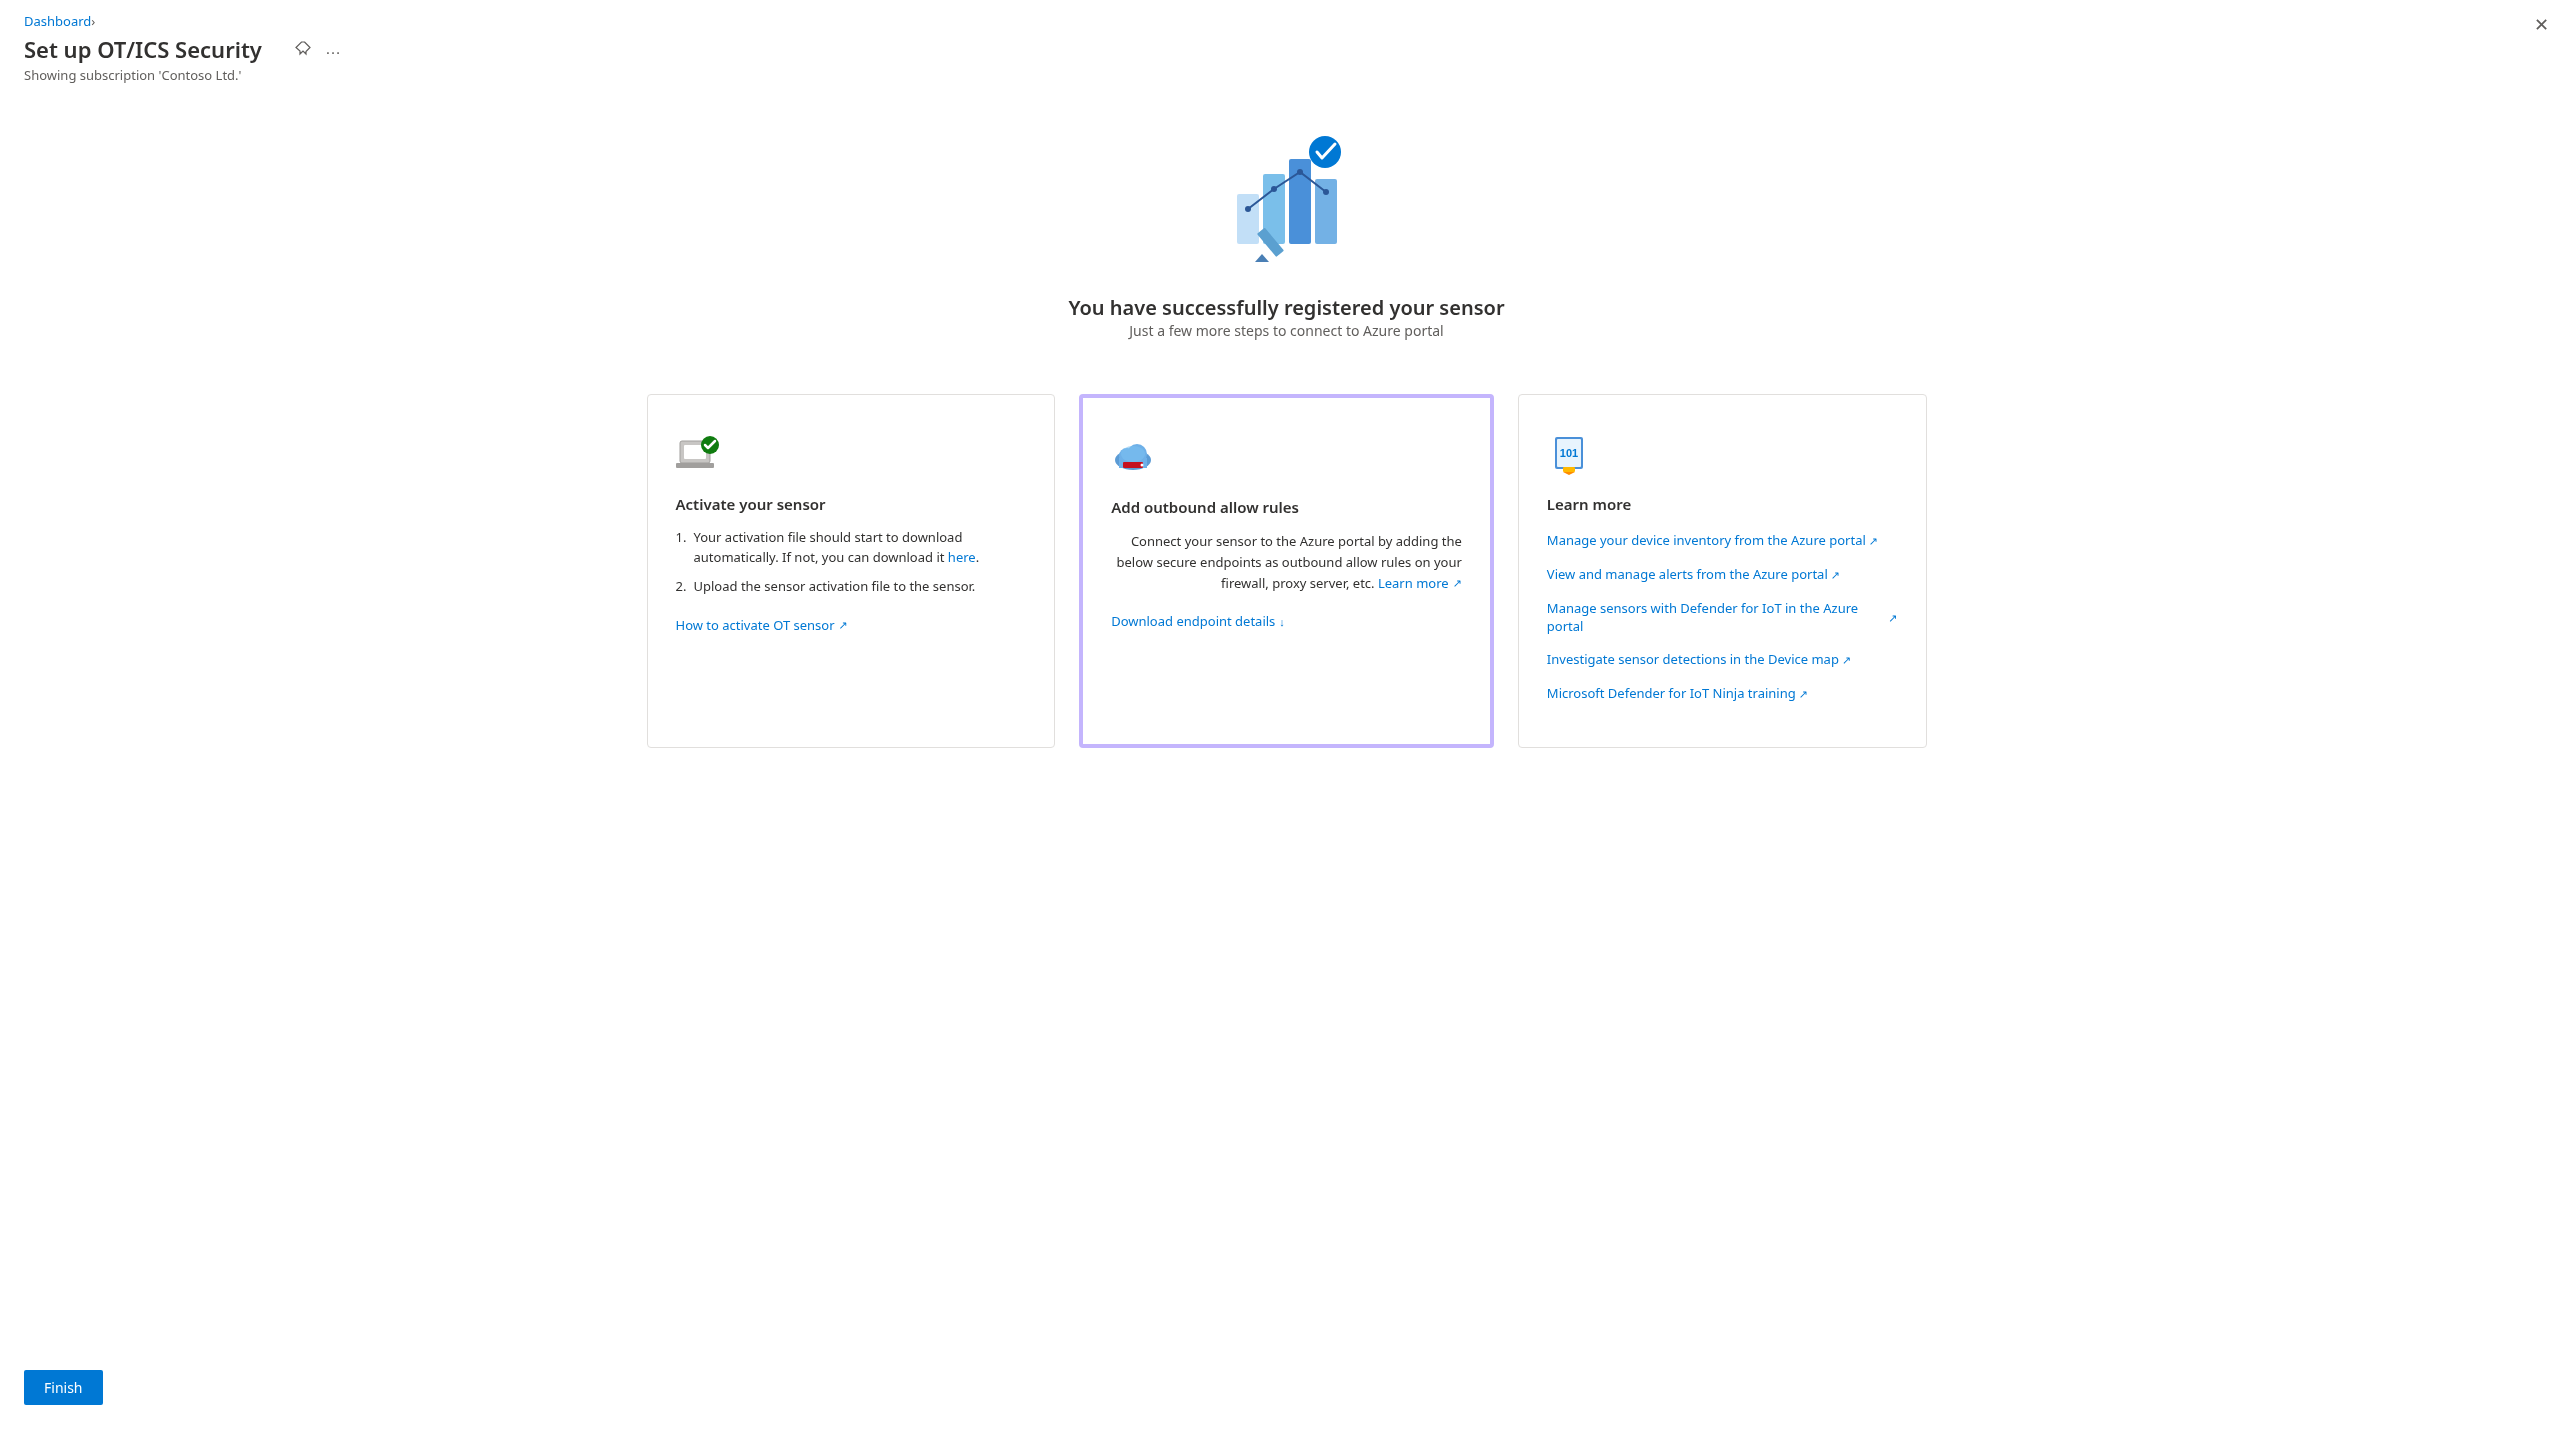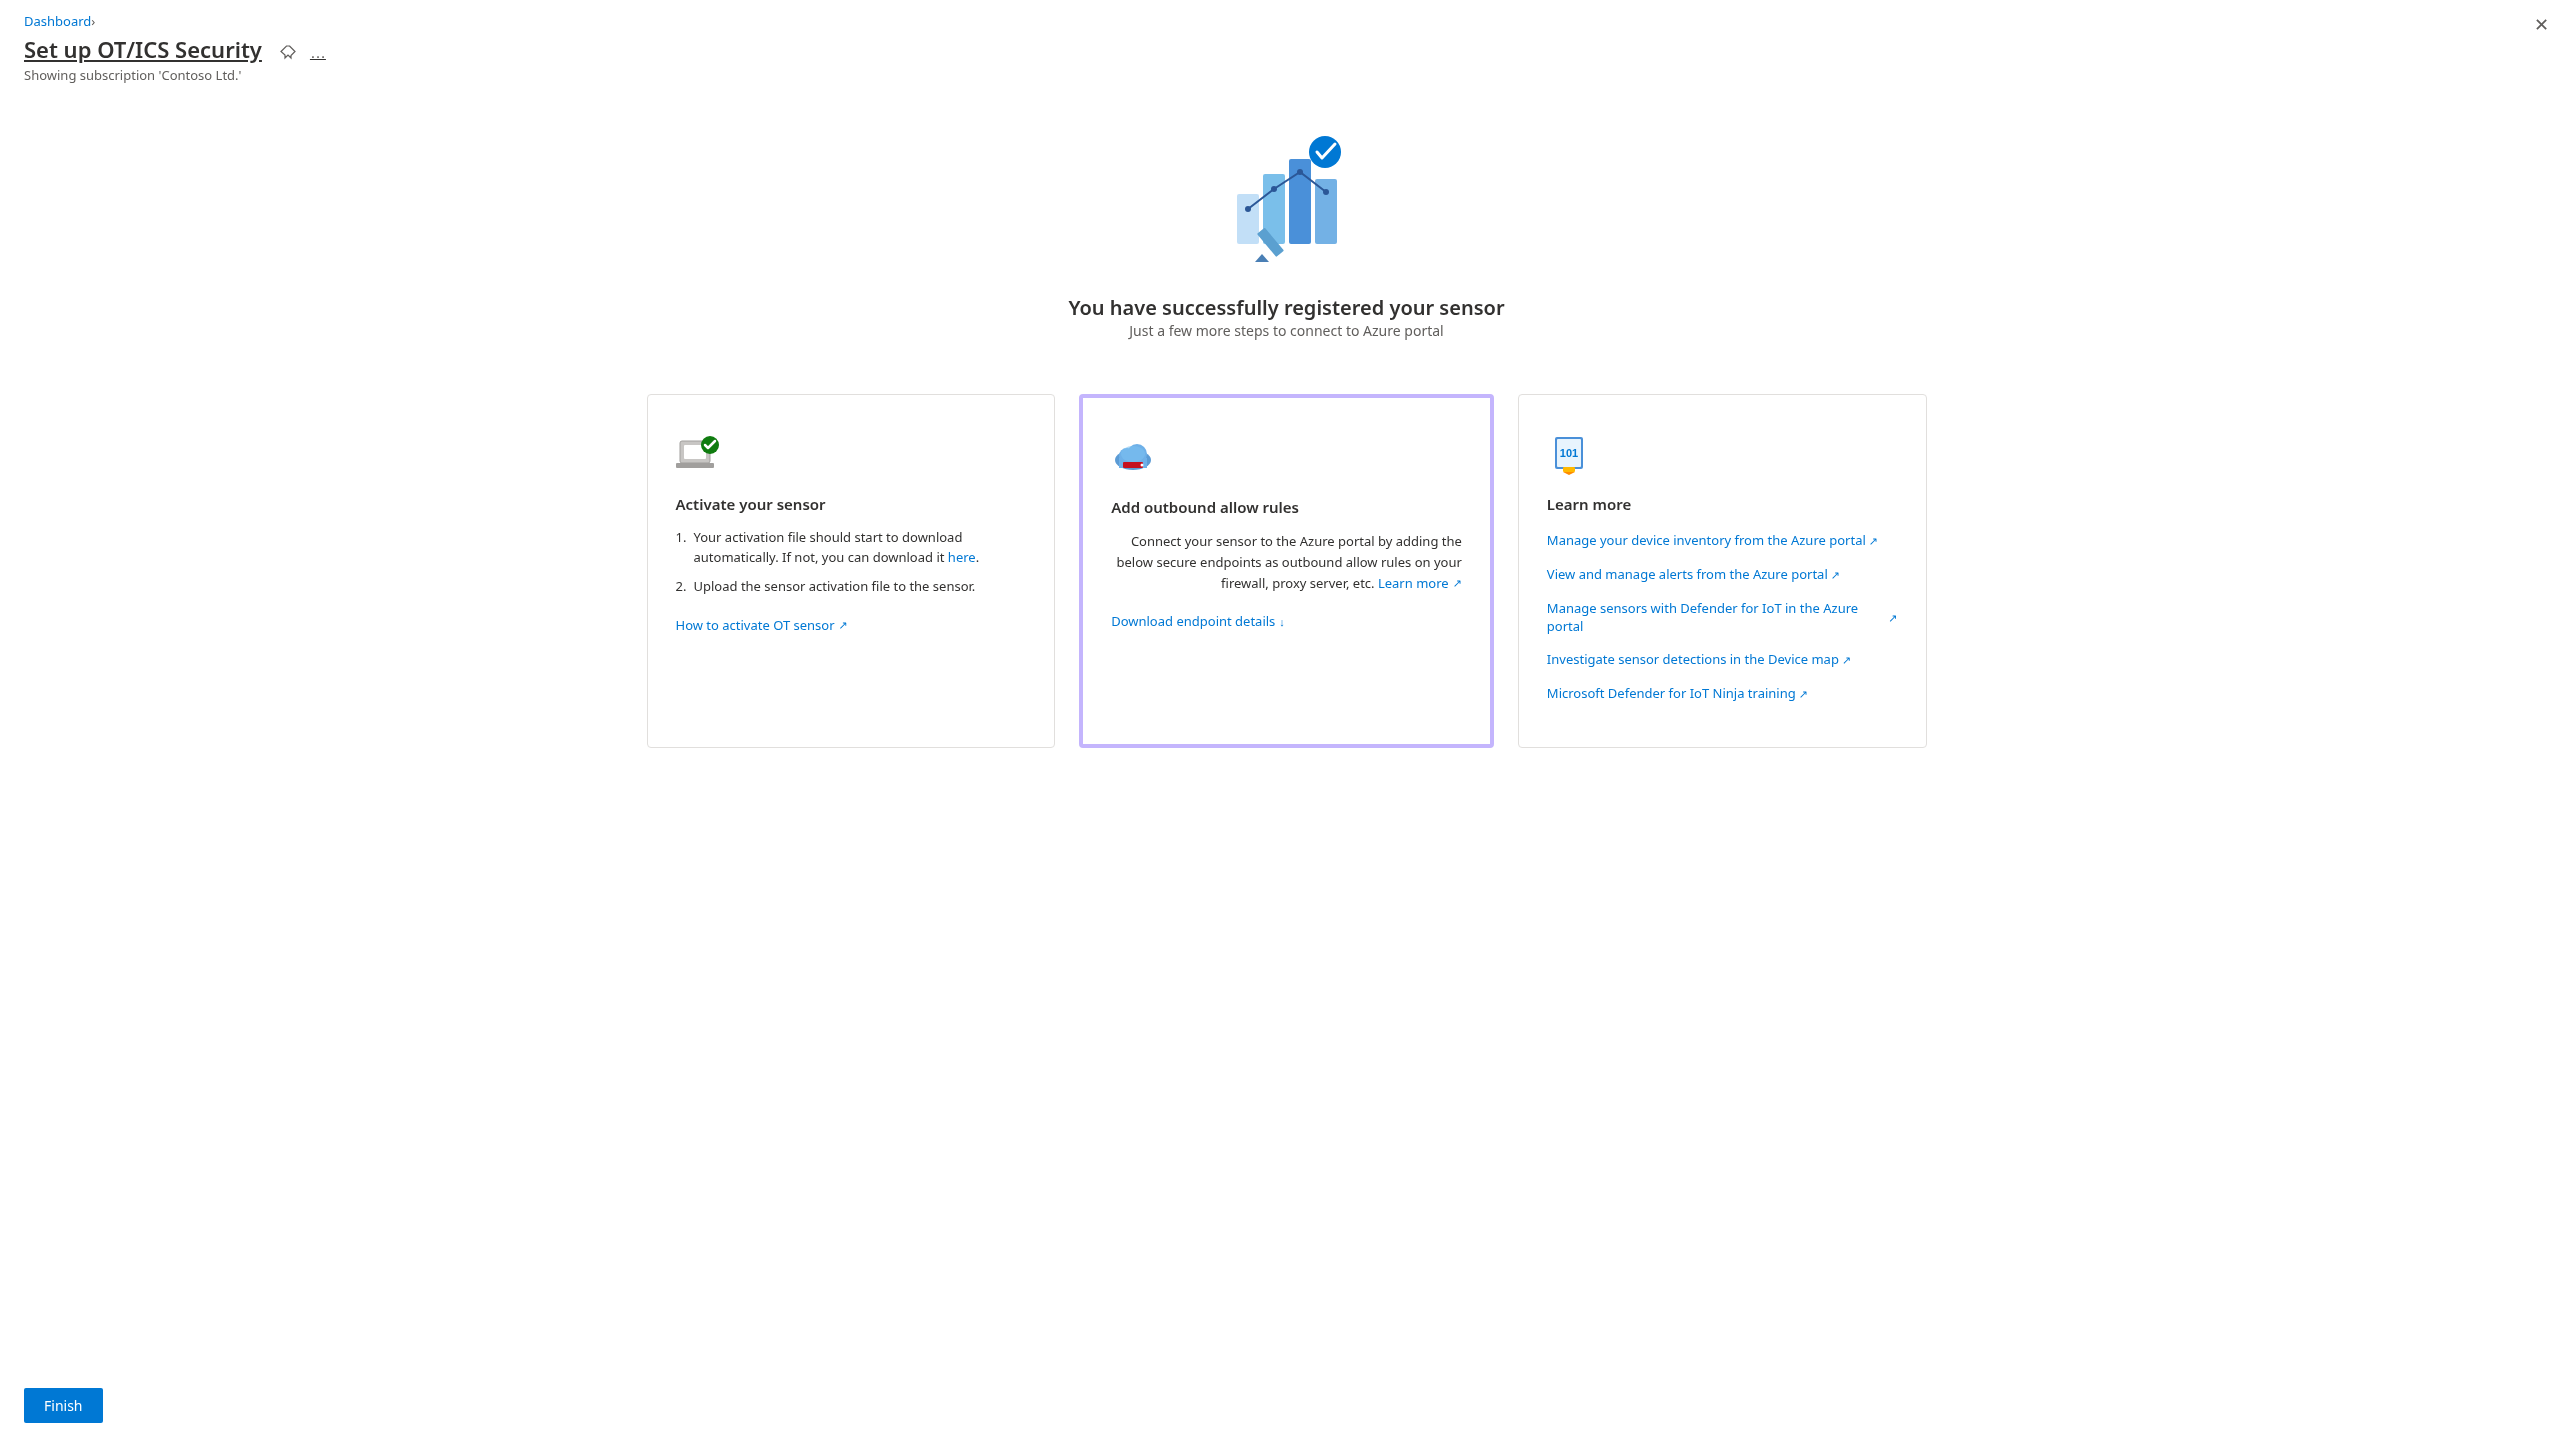--- a/index.html
+++ b/index.html
@@ -14,24 +14,23 @@
     .breadcrumb {
       display: flex;
       align-items: center;
       padding: 12px 24px 4px;
       font-size: 13px;
       color: #0078d4;
     }
 
     .page-header {
       display: flex;
-      align-items: flex-end;
-      gap: 10px;
+      align-items: center;
+      gap: 25px;
       padding: 0 24px 2px;
-      text-decoration: underline;
     }
     .page-title {
       font-size: 22px;
       font-weight: 600;
       color: #323130;
     }
     .header-icons {
       display: flex;
       gap: 6px;
       align-items: center;
@@ -186,21 +185,21 @@
       cursor: pointer;
     }
 
     .ext-icon {
       font-size: 11px;
       display: inline-block;
     }
 
     .finish-btn-container {
       position: fixed;
-      bottom: 26px;
+      bottom: 44px;
       left: 24px;
     }
     .finish-btn {
       background: #0078d4;
       color: #ffffff;
       border: none;
       padding: 8px 20px;
       font-size: 14px;
       cursor: pointer;
       border-radius: 2px;

